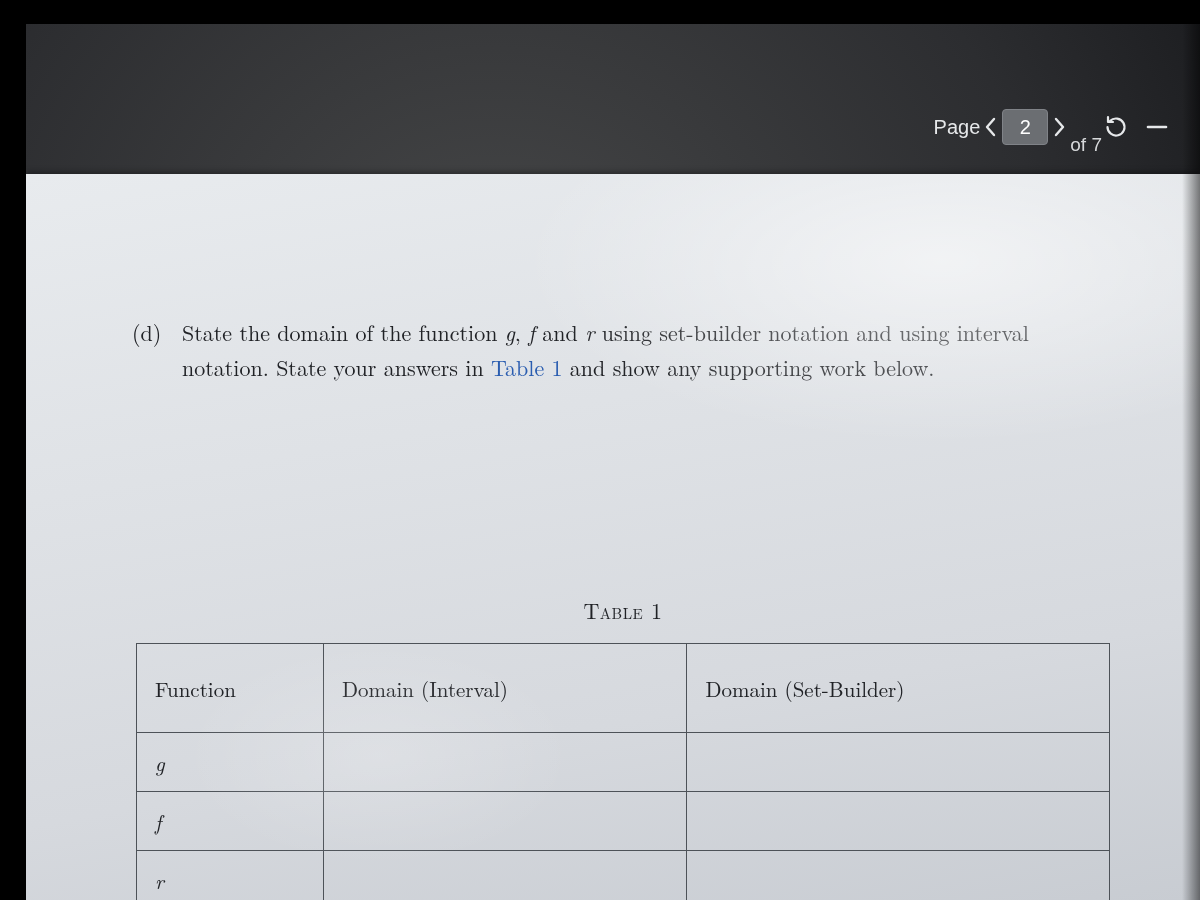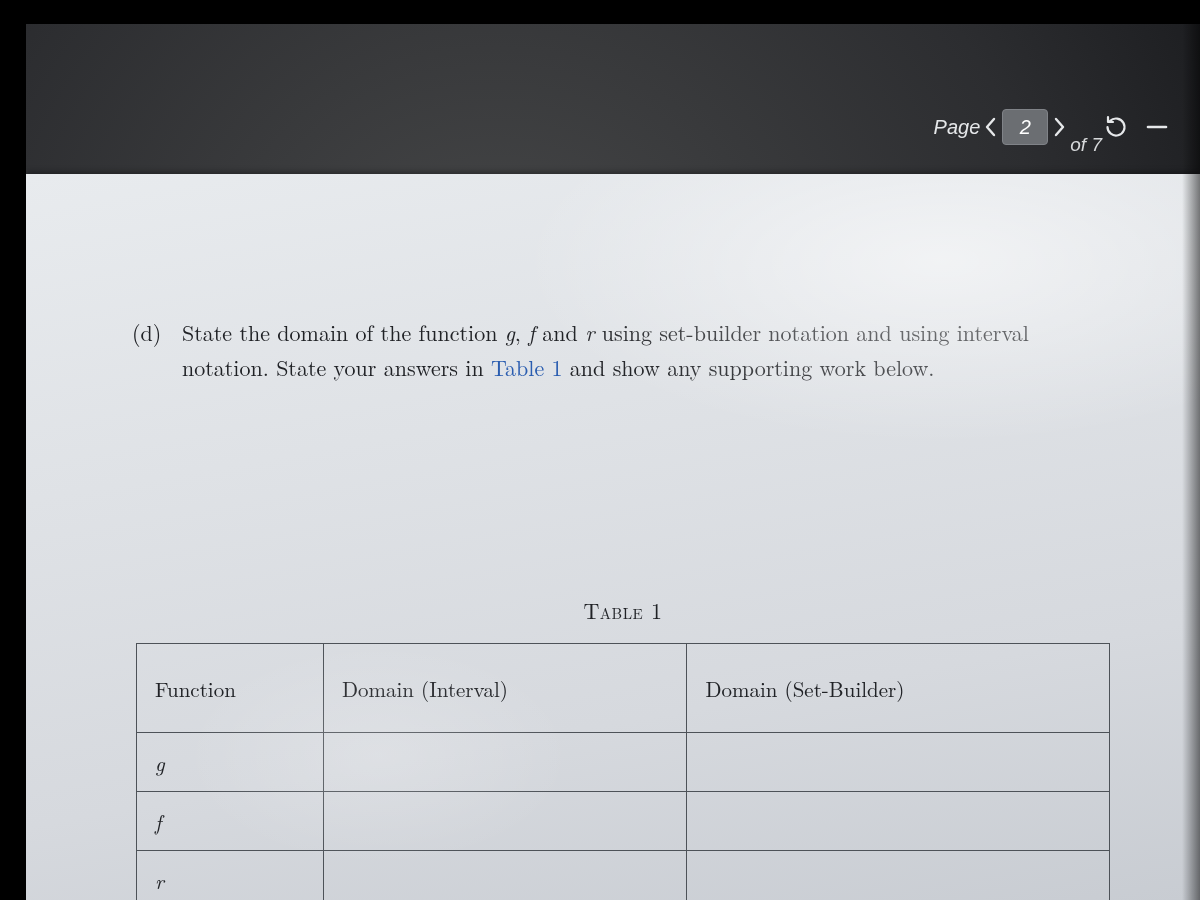--- a/index.html
+++ b/index.html
@@ -23,21 +23,20 @@
   
   .toolbar {
     position: absolute;
     top: 74px;
     right: 30px;
     display: flex;
     align-items: center;
     gap: 0;
     color: #e6e8ea;
     font-size: 20px;
-    font-style: italic;
   }
   .toolbar .label {
     font-weight: 400;
   }
   .toolbar .chev {
     width: 22px;
     height: 22px;
     display: flex;
     align-items: center;
     justify-content: center;

